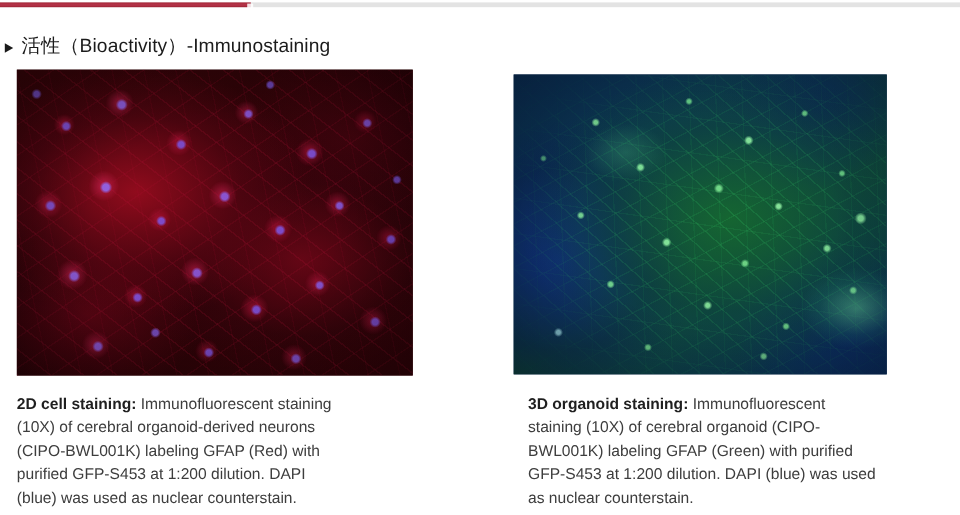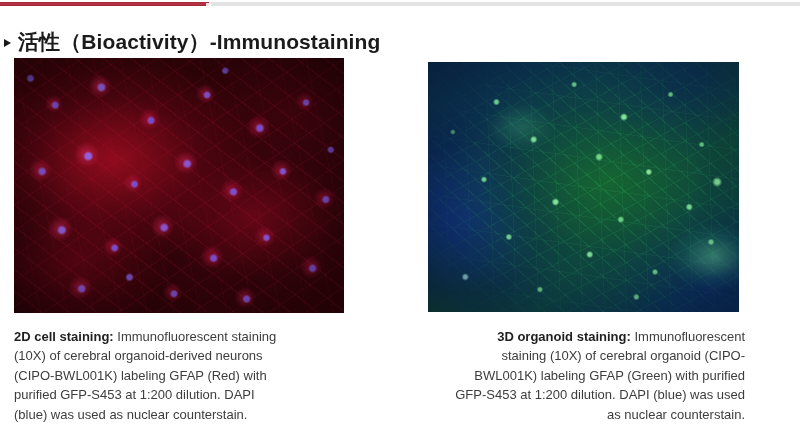--- a/index.html
+++ b/index.html
@@ -57,22 +57,22 @@
   .bullet-triangle {
     display: inline-block;
     width: 0;
     height: 0;
     border-left: 7px solid #1a1a1a;
     border-top: 4.5px solid transparent;
     border-bottom: 4.5px solid transparent;
     margin-top: 2px;
   }
   .heading-text {
-    font-size: 21px;
-    font-weight: 700;
+    font-size: 16px;
+    font-weight: 400;
     letter-spacing: 0.1px;
     color: #1b1b1b;
   }
 
   
   .panel {
     position: absolute;
   }
   .panel-left  { left: 14px;  top: 58px; }
   .panel-right { left: 428px; top: 62px; }
@@ -224,21 +224,21 @@
   }
 
   
   .caption {
     position: absolute;
     font-size: 13px;
     line-height: 19.4px;
     color: #3d3d3d;
   }
   .caption-left  { left: 14px;  top: 327px; width: 272px; }
-  .caption-right { left: 455px; top: 327px; width: 290px; text-align: right; }
+  .caption-right { left: 440px; top: 327px; width: 290px; }
   .caption b {
     font-weight: 700;
     color: #1f1f1f;
   }
 </style>
 </head>
 <body>
 
 <div class="progress-track">
   <div class="progress-fill"></div>

